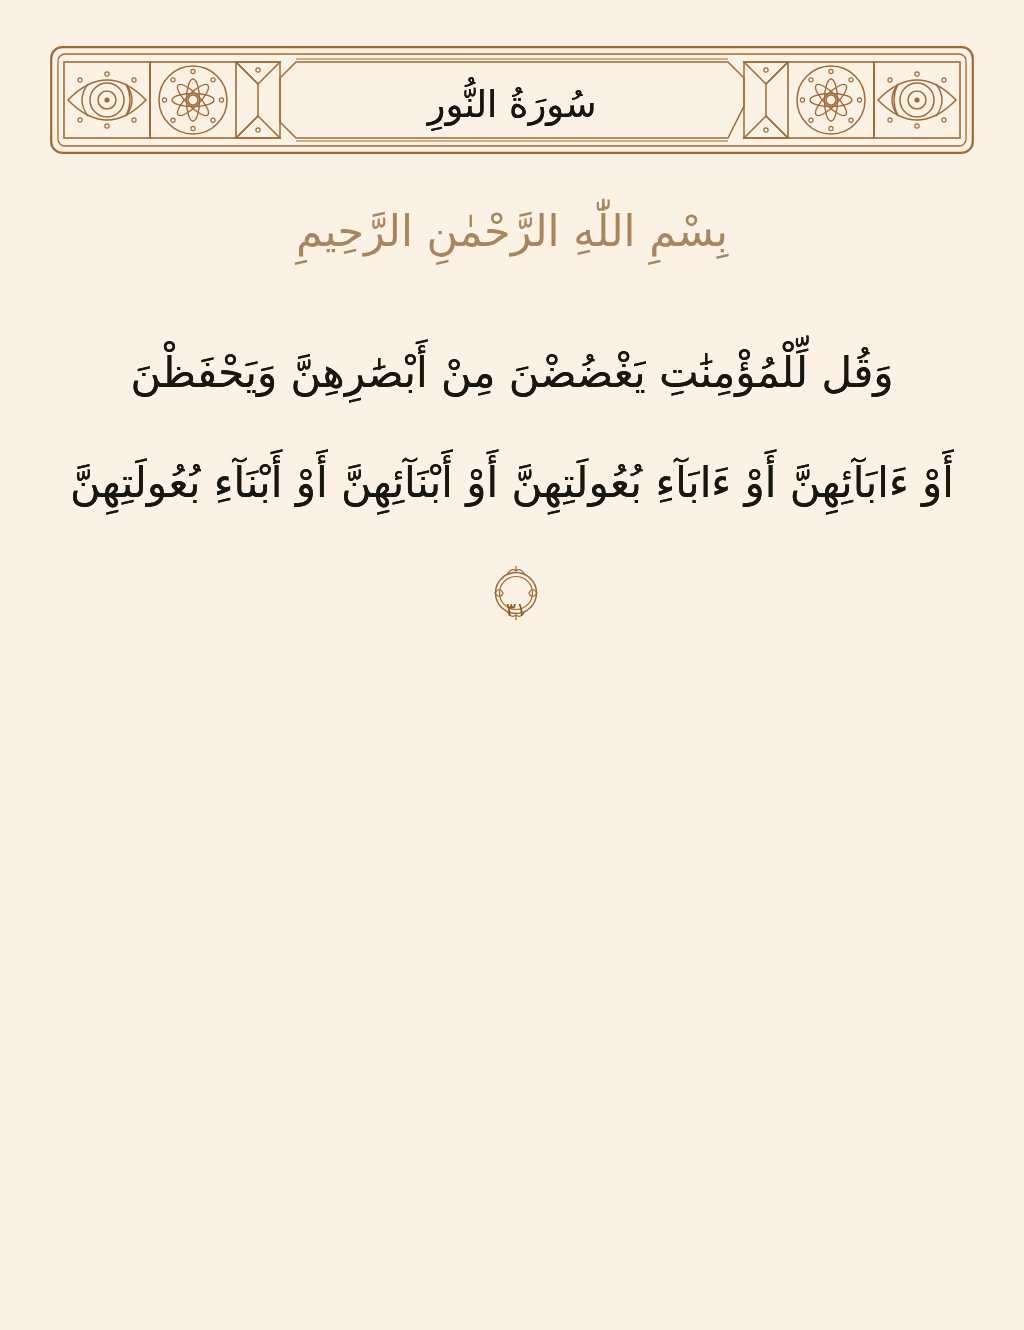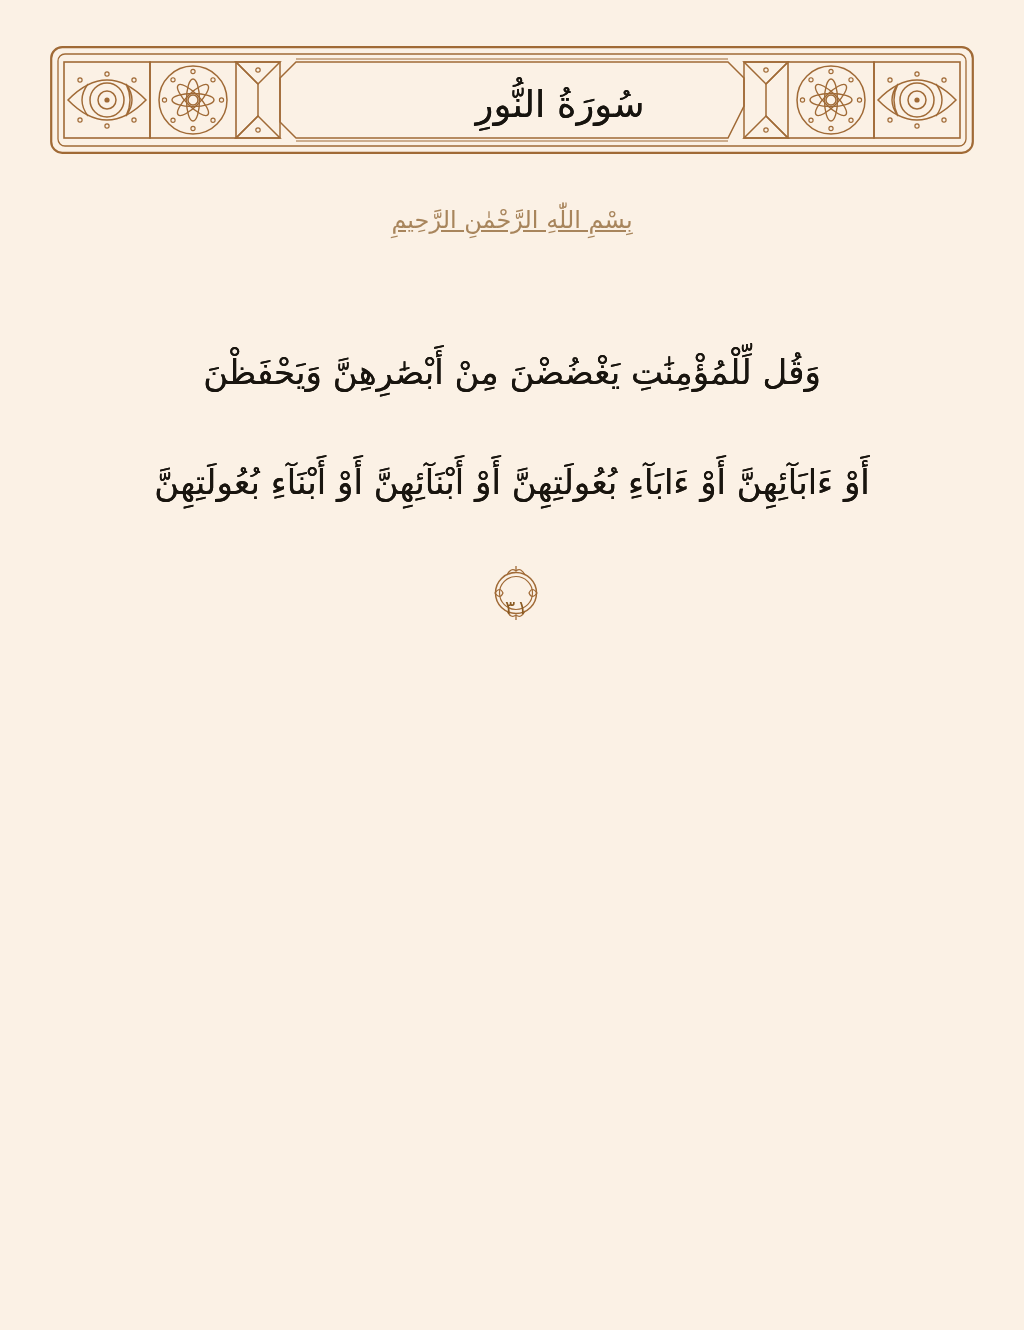--- a/index.html
+++ b/index.html
@@ -40,21 +40,20 @@
   .surah-title-layer {
     position: absolute;
     left: 0;
     top: 0;
     width: 924px;
     height: 120px;
     display: flex;
     align-items: center;
     justify-content: center;
     pointer-events: none;
-    padding-left: 48px;
   }
   .surah-title {
     font-family: "DejaVu Sans", "Liberation Sans", sans-serif;
     font-size: 37px;
     color: #17140f;
     direction: rtl;
     letter-spacing: 0.5px;
     line-height: 1;
     transform: translateY(-2px);
     text-shadow: 0 0 0.4px #17140f;
@@ -64,27 +63,26 @@
   .bismillah-wrap {
     position: absolute;
     left: 0;
     top: 206px;
     width: 1024px;
     text-align: center;
   }
   .bismillah {
     display: inline-block;
     font-family: "DejaVu Sans", "Liberation Sans", sans-serif;
-    font-size: 24px;
+    font-size: 43px;
     color: #a8855c;
     direction: rtl;
     line-height: 1.2;
     letter-spacing: 0.5px;
     white-space: nowrap;
-    text-decoration: underline;
   }
 
   
   .mushaf-body {
     position: absolute;
     left: 46px;
     top: 318px;
     width: 932px;
     direction: rtl;
     text-align: center;
@@ -92,21 +90,21 @@
   .ayah-line {
     position: relative;
     display: flex;
     align-items: center;
     justify-content: center;
     height: 110px;
     direction: rtl;
   }
   .ayah-line .line-text {
     font-family: "DejaVu Sans", "Liberation Sans", sans-serif;
-    font-size: 34px;
+    font-size: 42px;
     color: #19150f;
     direction: rtl;
     white-space: nowrap;
     line-height: 1.35;
     letter-spacing: 0.2px;
     text-shadow: 0 0 0.35px #19150f;
   }
   .ayah-line.last-line .line-text {
     font-size: 37px;
   }
@@ -126,21 +124,21 @@
   }
   .ayah-mark svg {
     position: absolute;
     left: 0;
     top: 0;
     width: 54px;
     height: 58px;
   }
   .ayah-mark .ayah-num {
     position: relative;
-    font-family: Liberation Mono, monospace;
+    font-family: Liberation Serif, serif;
     font-size: 19px;
     color: #8a5a22;
     direction: rtl;
     line-height: 1;
     transform: translateY(1px);
     margin-top: 31px;
   }
 </style>
 </head>
 <body>

